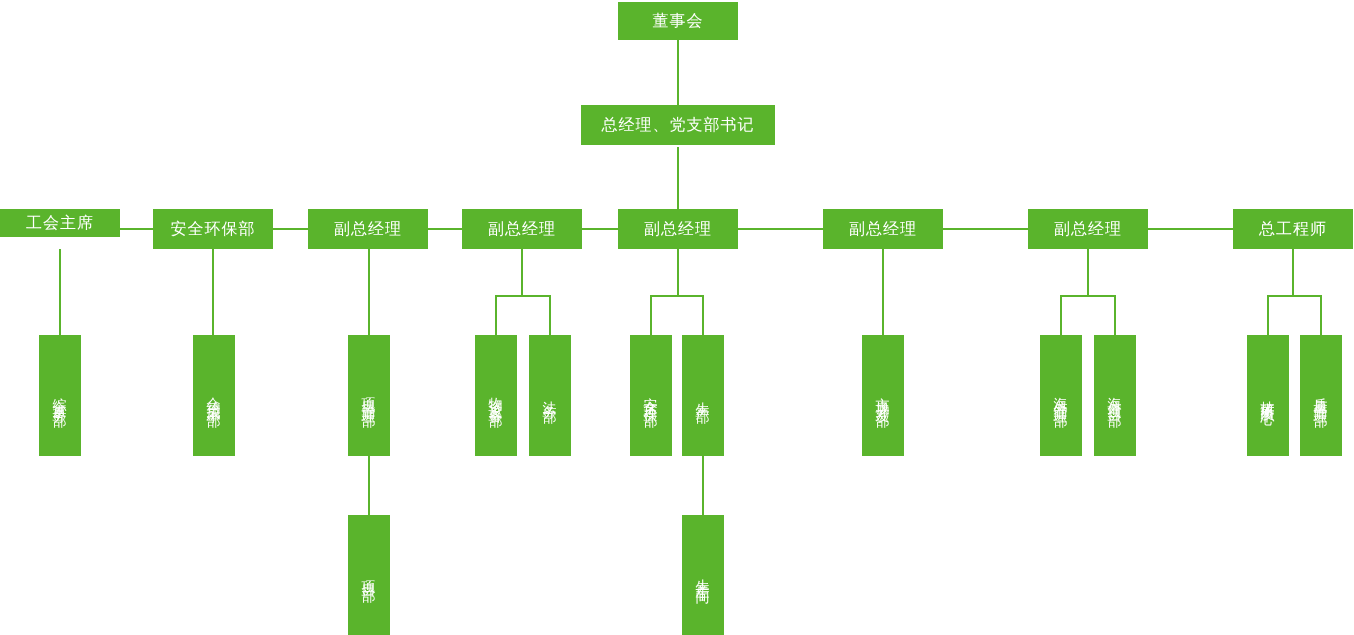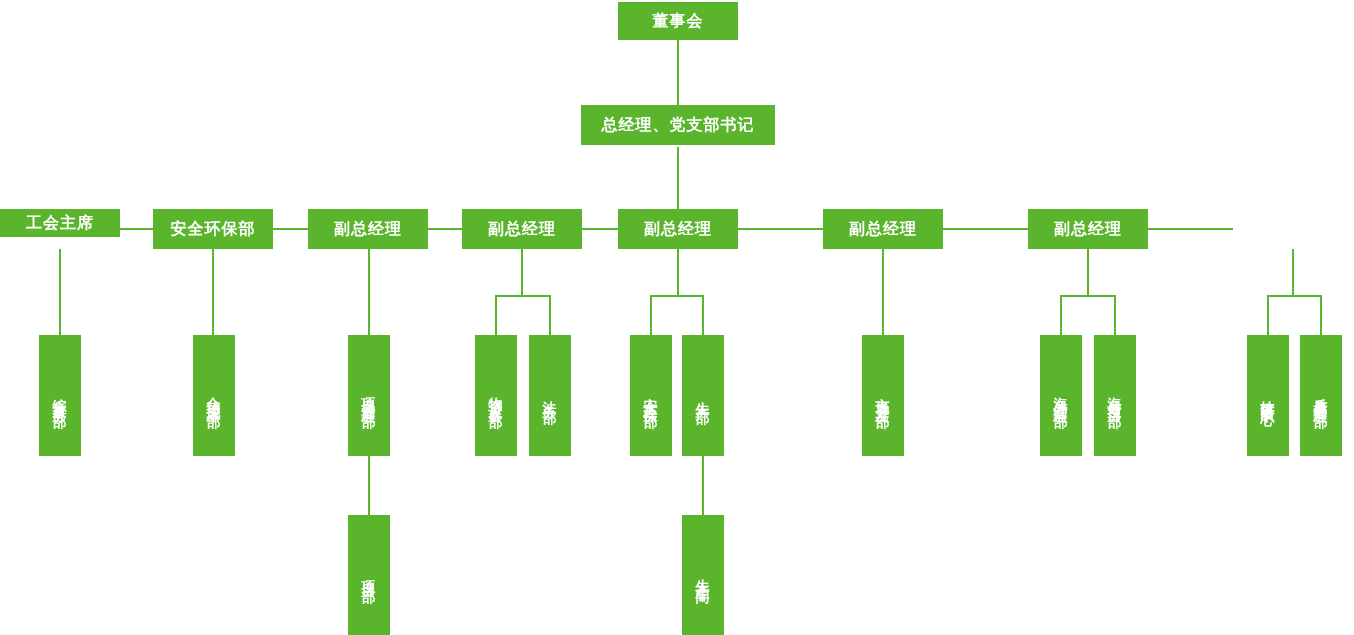--- a/index.html
+++ b/index.html
@@ -1,15 +1,15 @@
 <!DOCTYPE html>
 <html style="--node-fill: #5ab42c; --node-text: #ffffff; --connector: #5ab42c; --background: #ffffff;"><head>
 <meta charset="utf-8">
 <style>
-  * { margin: 0; padding: 0; box-sizing: border-box; font-weight: bold; }
+  * { margin: 0; padding: 0; box-sizing: border-box; }
   html, body { background: #ffffff; }
   body { font-family: "Liberation Sans", "DejaVu Sans", sans-serif; }
 
   .canvas {
     position: relative;
     width: 1354px;
     height: 635px;
     background: var(--background, #ffffff);
     overflow: hidden;
   }
@@ -53,20 +53,21 @@
 
   <div class="node h" style="left:581px;top:105px;width:194px;height:40px">总经理、党支部书记</div>
 
   <div class="node h" style="left:0px;top:209px;width:120px;height:28px">工会主席</div>
   <div class="node h" style="left:153px;top:209px;width:120px;height:40px">安全环保部</div>
   <div class="node h" style="left:308px;top:209px;width:120px;height:40px">副总经理</div>
   <div class="node h" style="left:462px;top:209px;width:120px;height:40px">副总经理</div>
   <div class="node h" style="left:618px;top:209px;width:120px;height:40px">副总经理</div>
   <div class="node h" style="left:823px;top:209px;width:120px;height:40px">副总经理</div>
   <div class="node h" style="left:1028px;top:209px;width:120px;height:40px">副总经理</div>
+  <div class="node h" style="left:1233px;top:209px;width:120px;height:40px">总工程师</div>
 
   <div class="node v" style="left:39px;top:335px;width:42px;height:121px">综合事务部</div>
   <div class="node v" style="left:193px;top:335px;width:42px;height:121px">合约成本部</div>
   <div class="node v" style="left:348px;top:335px;width:42px;height:121px">项目管理部</div>
   <div class="node v" style="left:475px;top:335px;width:42px;height:121px">物资设备部</div>
   <div class="node v" style="left:529px;top:335px;width:42px;height:121px">法务部</div>
   <div class="node v" style="left:630px;top:335px;width:42px;height:121px">安全环保部</div>
   <div class="node v" style="left:682px;top:335px;width:42px;height:121px">生产部</div>
   <div class="node v" style="left:862px;top:335px;width:42px;height:121px">市场开发部</div>
   <div class="node v" style="left:1040px;top:335px;width:42px;height:121px">海外管理部</div>

